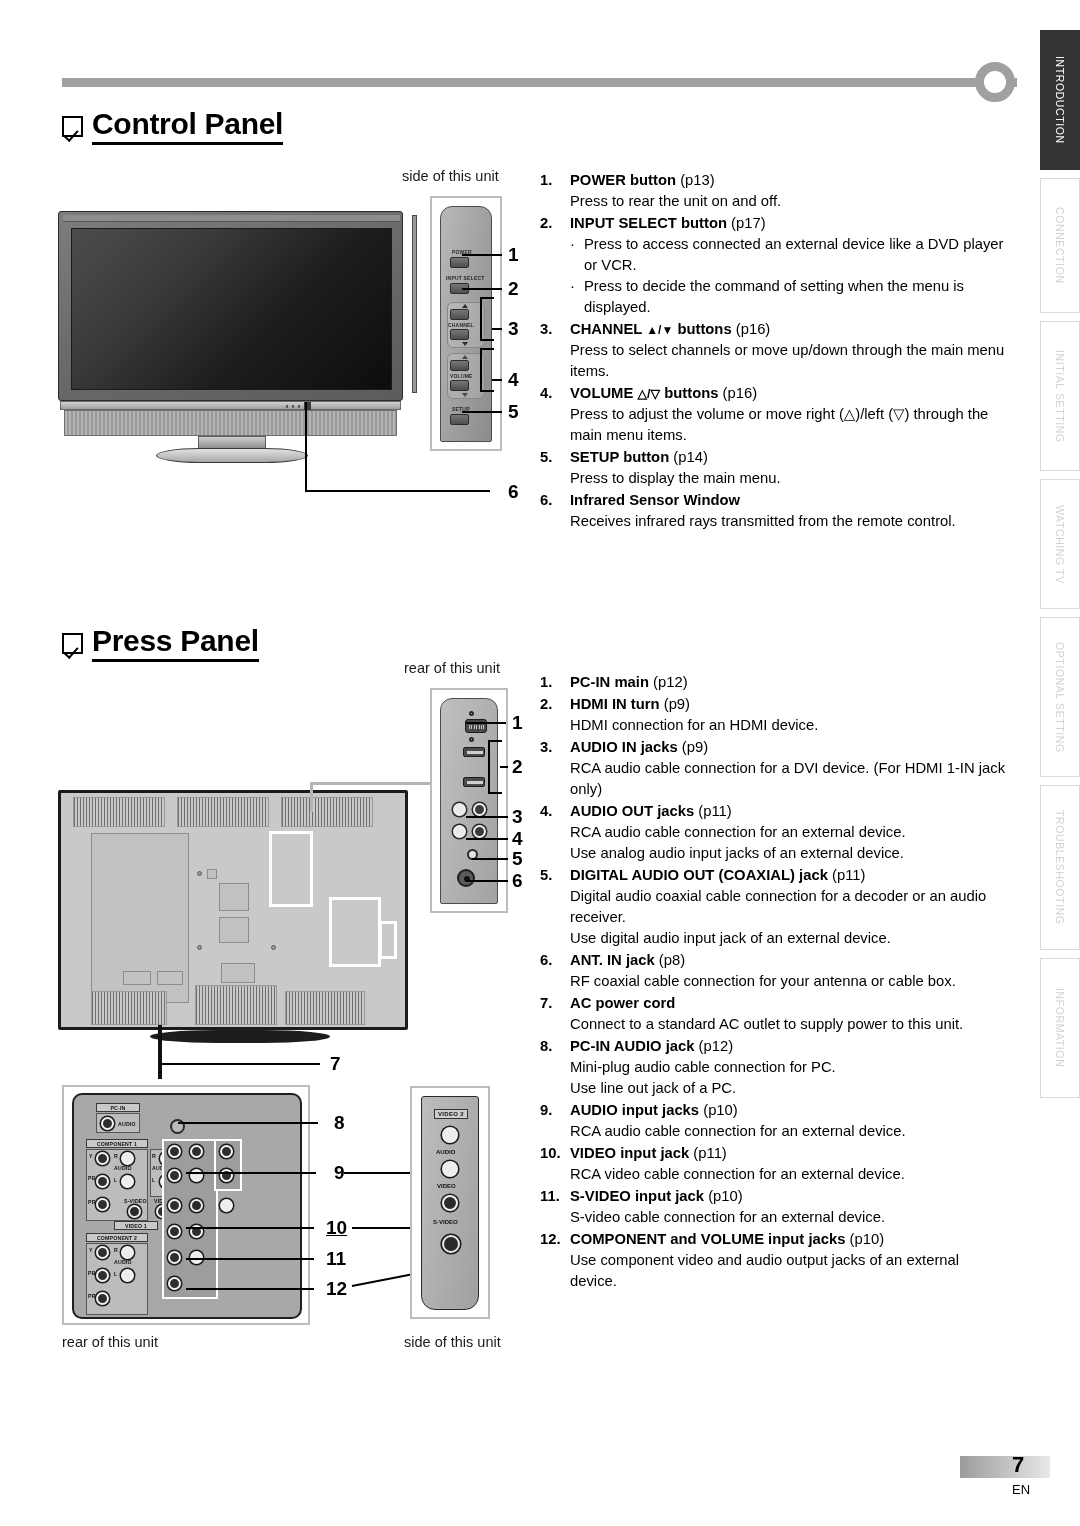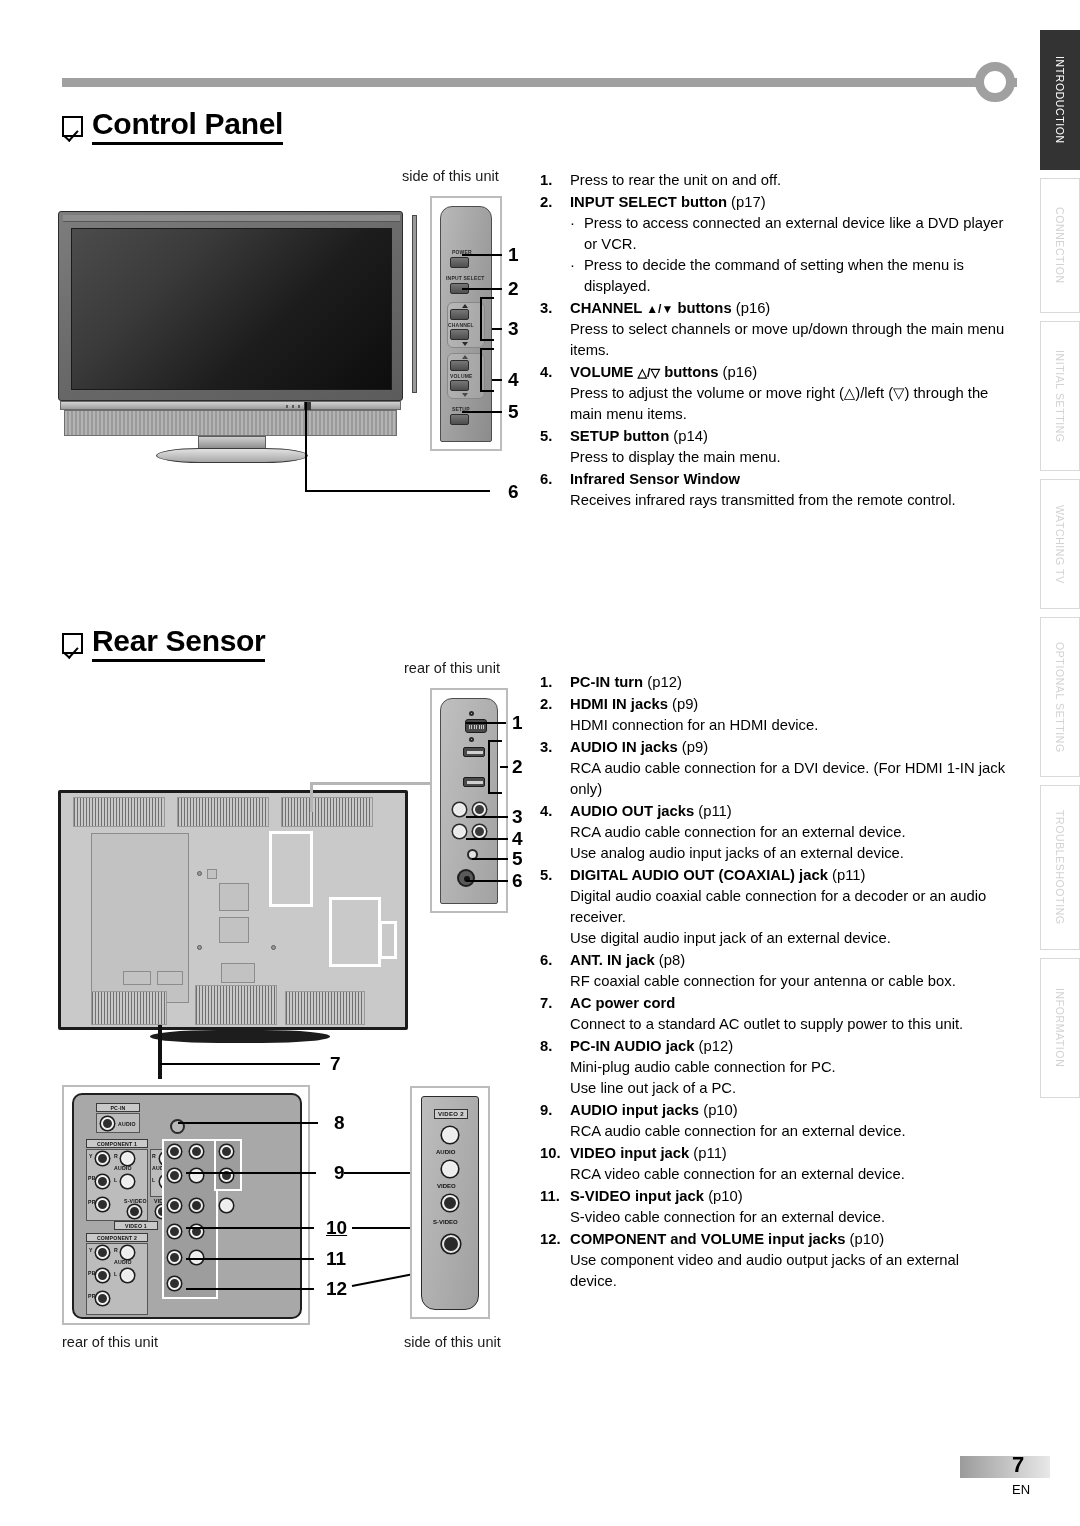--- a/index.html
+++ b/index.html
@@ -286,20 +286,21 @@
 <div class="num" style="left:508px; top:278px;">2</div>
 <div class="num" style="left:508px; top:318px;">3</div>
 <div class="num" style="left:508px; top:369px;">4</div>
 <div class="num" style="left:508px; top:401px;">5</div>
 <div class="num" style="left:508px; top:481px;">6</div>
 
 <div class="txtcol" id="cp-text" style="left:540px; top:170px;">
     <div class="item">
       <div class="idx">1.</div>
       <div class="body">
+        <div><b>POWER button</b><span class="pg"> (p13)</span></div>
         <div class="desc">Press to rear the unit on and off.</div>
       </div>
     </div>
     <div class="item">
       <div class="idx">2.</div>
       <div class="body">
         <div><b>INPUT SELECT button</b><span class="pg"> (p17)</span></div>
         <ul class="bullets">
           <li>
             <span class="dot">·</span>
@@ -337,21 +338,21 @@
       <div class="idx">6.</div>
       <div class="body">
         <div><b>Infrared Sensor Window</b></div>
         <div class="desc">Receives infrared rays transmitted from the remote control.</div>
       </div>
     </div>
   </div>
 
 <div class="heading" style="left:62px; top:625px;">
   <div class="chk"></div>
-  <div class="htxt">Rear Sensor</div>
+  <div class="htxt">Press Panel</div>
 </div>
 
 <div class="cap" style="left:404px; top:660px;">rear of this unit</div>
 
 <div class="tv-rear">
   <div class="tvr-body">
     <div class="vent" style="left:12px; top:4px; width:92px; height:30px;"></div>
     <div class="vent" style="left:116px; top:4px; width:92px; height:30px;"></div>
     <div class="vent" style="left:220px; top:4px; width:92px; height:30px;"></div>
     <div class="panelbox" style="left:30px; top:40px; width:98px; height:170px;"></div>
@@ -511,27 +512,27 @@
   </div>
 </div>
 
 <div class="cap" style="left:62px; top:1334px;">rear of this unit</div>
 <div class="cap" style="left:404px; top:1334px;">side of this unit</div>
 
 <div class="txtcol" id="rp-text" style="left:540px; top:672px;">
     <div class="item">
       <div class="idx">1.</div>
       <div class="body">
-        <div><b>PC-IN turn</b><span class="pg"> (p12)</span></div>
+        <div><b>PC-IN main</b><span class="pg"> (p12)</span></div>
       </div>
     </div>
     <div class="item">
       <div class="idx">2.</div>
       <div class="body">
-        <div><b>HDMI IN jacks</b><span class="pg"> (p9)</span></div>
+        <div><b>HDMI IN turn</b><span class="pg"> (p9)</span></div>
         <div class="desc">HDMI connection for an HDMI device.</div>
       </div>
     </div>
     <div class="item">
       <div class="idx">3.</div>
       <div class="body">
         <div><b>AUDIO IN jacks</b><span class="pg"> (p9)</span></div>
         <div class="desc">RCA audio cable connection for a DVI device. (For HDMI 1-IN jack only)</div>
       </div>
     </div>

